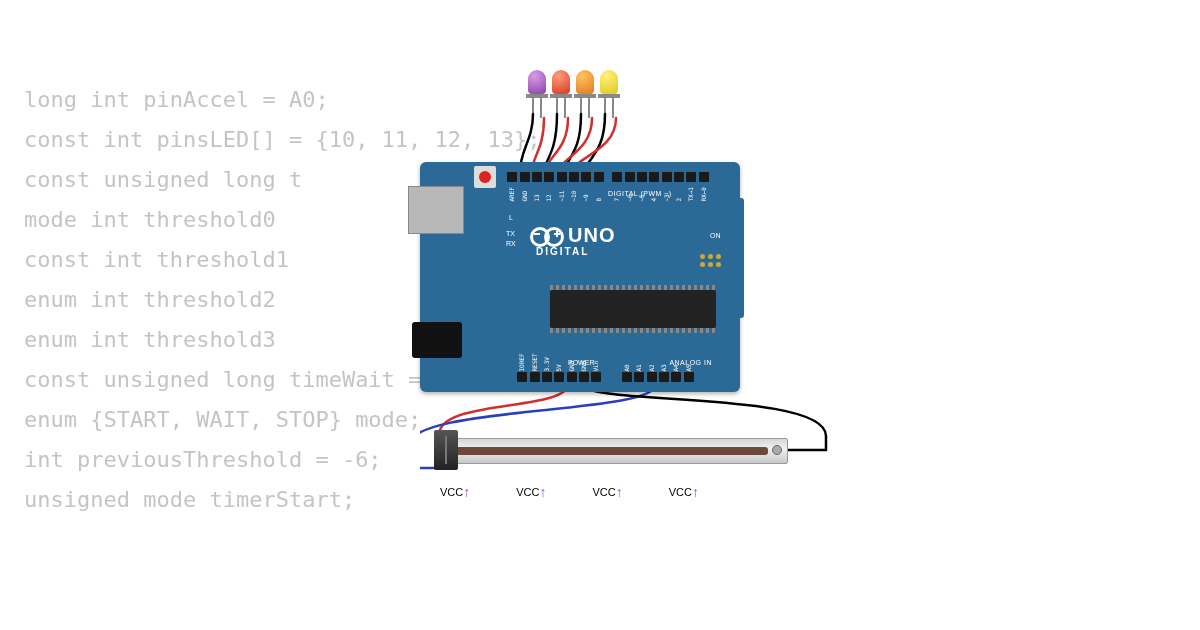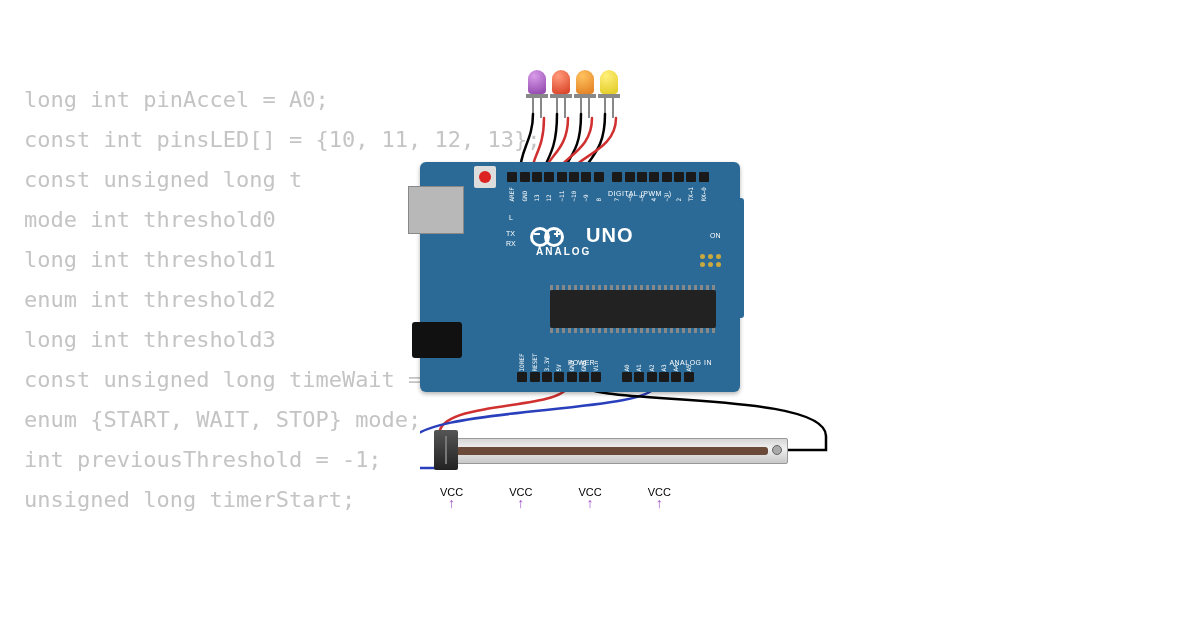--- a/index.html
+++ b/index.html
@@ -107,21 +107,21 @@
     white-space: nowrap;
     left: 4px;
   }
   .header-top .pin-label { top: 26px; }
   .header-bottom .pin-label { top: -4px; }
   .board-text {
     position: absolute;
     color: #fff;
     font-family: Arial, sans-serif;
   }
-  .logo-row { left: 110px; top: 62px; display: flex; align-items: center; gap: 22px;}
+  .logo-row { left: 110px; top: 62px; display: flex; align-items: center; gap: 4px;}
   .inf {
     width: 34px; height: 18px;
     position: relative;
   }
   .inf::before, .inf::after {
     content:"";
     position:absolute;
     width:14px; height:14px;
     border:3px solid #fff;
     border-radius:50%;
@@ -234,21 +234,21 @@
     background:#aaa;border:1px solid #666;
   }
   .vcc-row {
     position:absolute;
     left: 20px; top: 416px;
     display:flex; gap: 46px;
     font-size: 11px;
     font-family: Arial,sans-serif;
   }
   .vcc {
-    display:flex; flex-direction:column; align-items:center;
+    display:flex; align-items:center;
   }
   .vcc .arrow {
     color: #a050c8;
     font-size: 14px;
     line-height: 10px;
   }
   
   .wire {
     position:absolute;
     stroke-width: 2.5;
@@ -256,27 +256,27 @@
     stroke-linecap: round;
   }
 </style>
 </head>
 <body>
 
 <pre class="code"><span>long int pinAccel = A0;</span>
 <span>const int pinsLED[] = {10, 11, 12, 13};</span>
 <span>const unsigned long t</span>
 <span>mode int threshold0</span>
-<span>long int threshold1 </span>
+<span>const int threshold1 </span>
 <span>enum int threshold2 </span>
-<span>long int threshold3 </span>
+<span>enum int threshold3 </span>
 <span>const unsigned long timeWait = 150;</span>
 <span>enum {START, WAIT, STOP} mode;</span>
-<span>int previousThreshold = -1;</span>
-<span>unsigned long timerStart;</span></pre>
+<span>int previousThreshold = -6;</span>
+<span>unsigned mode timerStart;</span></pre>
 
 <div class="arduino-area">
 
   <div class="led led-purple" style="left:108px">
     <div class="bulb"></div>
       <div class="base"></div>
       <div class="legL"></div>
       <div class="legR"></div>
   </div>
   <div class="led led-red" style="left:132px">
@@ -418,21 +418,21 @@
     </div>
 
     <div class="board-text logo-row">
       <div class="inf">
         <div class="minus"></div>
           <div class="plus"></div>
           <div class="plusv"></div>
       </div>
       <span class="uno">UNO</span>
     </div>
-    <div class="board-text arduino-word">ANALOG</div>
+    <div class="board-text arduino-word">DIGITAL</div>
     <div class="board-text l">L</div>
     <div class="board-text tx">TX</div>
     <div class="board-text rx">RX</div>
     <div class="board-text on">ON</div>
     <div class="board-text digital-label">DIGITAL (PWM ~)</div>
     <div class="board-text power-label">POWER</div>
     <div class="board-text analog-label">ANALOG IN</div>
 
     <div class="chip"></div>
     <div class="smallpads">

